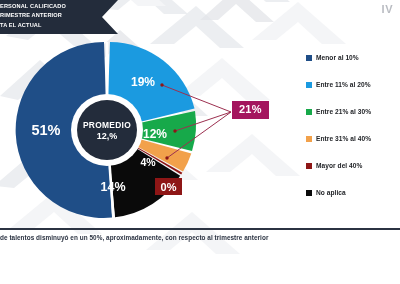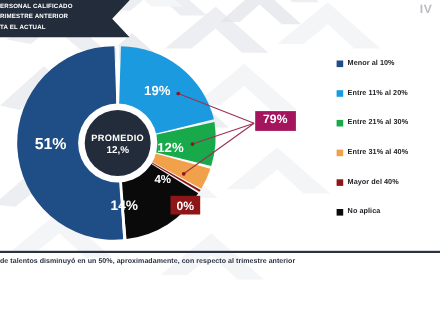--- a/index.html
+++ b/index.html
@@ -175,21 +175,21 @@
       <line x1="231" y1="112" x2="175" y2="131"></line>
       <line x1="231" y1="112" x2="167" y2="158"></line>
     </g>
     <g fill="#8e1616">
       <circle cx="162" cy="85" r="1.7"></circle>
       <circle cx="175" cy="131" r="1.7"></circle>
       <circle cx="167" cy="158" r="1.7"></circle>
     </g>
   </svg>
 
-  <div class="callout">79%</div>
+  <div class="callout">21%</div>
 
   <div class="legend">
 
     <div class="legend-row">
       <span class="legend-swatch" style="background:#1f4e87"></span>
       <span class="legend-label">Menor al 10%</span>
     </div>
 
     <div class="legend-row">
       <span class="legend-swatch" style="background:#1b9ae0"></span>

